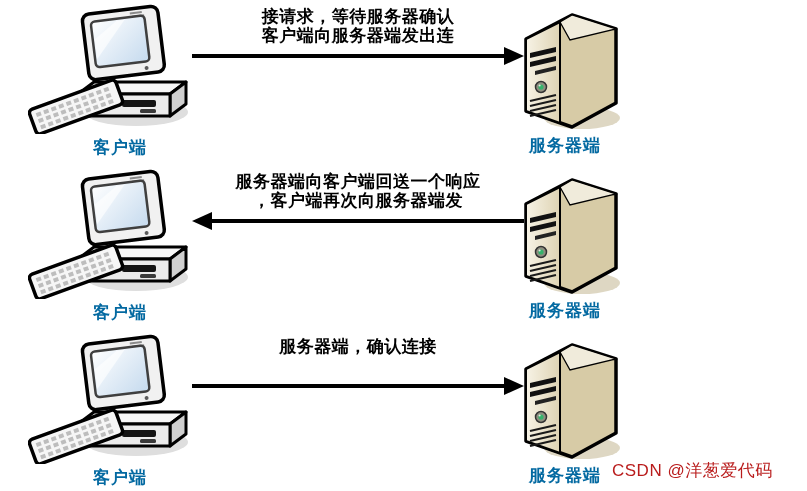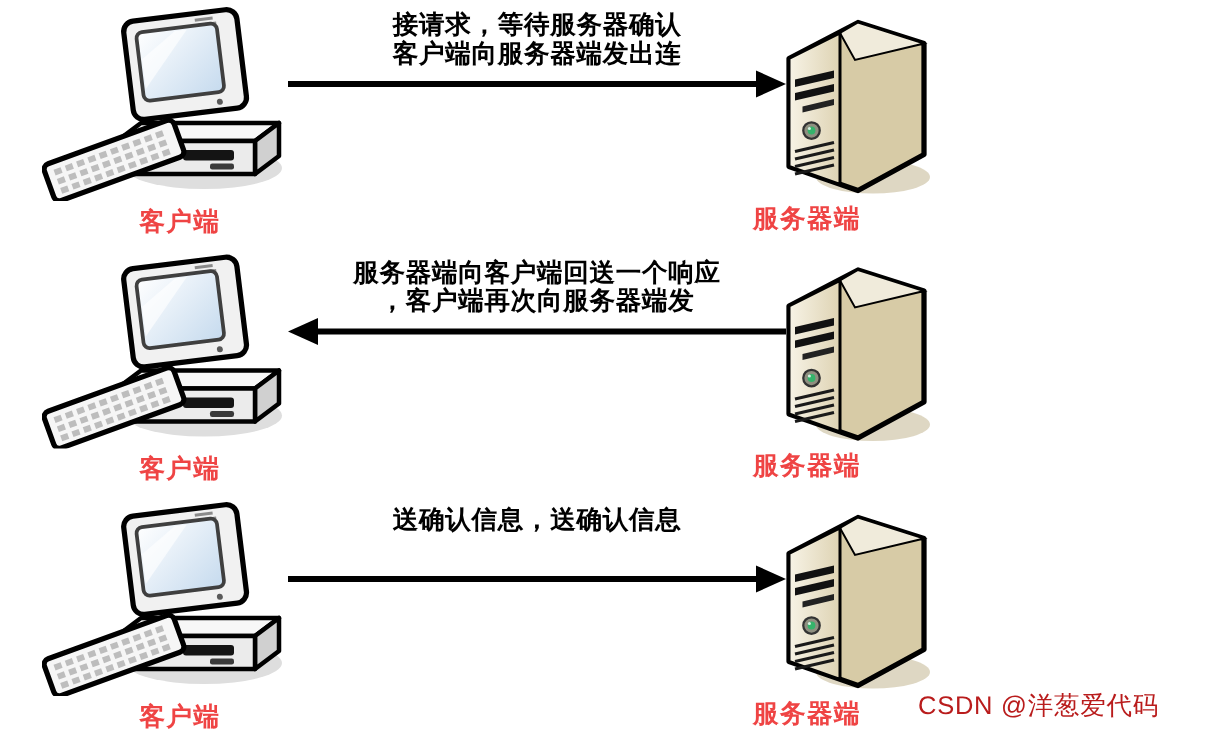--- a/index.html
+++ b/index.html
@@ -11,24 +11,24 @@
   .row1{top:0;}
   .row2{top:165px;}
   .row3{top:330px;height:161px;}
 
   .pc-wrap{position:absolute;left:28px;top:2px;width:170px;height:132px;}
   .srv-wrap{position:absolute;left:514px;top:5px;width:112px;height:126px;}
   .pc-wrap svg,.srv-wrap svg{display:block;width:100%;height:100%;}
 
   .lbl{
     position:absolute;font-weight:bold;font-size:17px;letter-spacing:1px;
-    color:#ef4444;text-align:center;white-space:nowrap;
+    color:#0369a1;text-align:center;white-space:nowrap;
   }
   .client-lbl{left:55px;top:136px;width:130px;}
-  .server-lbl{left:473px;top:134px;width:130px;}
+  .server-lbl{left:500px;top:134px;width:130px;}
 
   .msg{
     position:absolute;left:180px;top:7px;width:356px;text-align:center;
     font-weight:bold;font-size:17px;line-height:19px;letter-spacing:0.5px;color:#000;
   }
   .msg span{display:block;}
 
   .arrow{position:absolute;left:192px;top:47px;width:332px;height:18px;}
   .shaft{position:absolute;top:7px;height:4px;background:#000;}
   .arrow.right .shaft{left:0;right:17px;}
@@ -158,21 +158,21 @@
     <div class="lbl server-lbl">服务器端</div>
   </div>
 
   <div class="row row3">
     <div class="pc-wrap">
       <svg viewBox="0 0 170 132">
           <use href="#pc-icon" xlink:href="#pc-icon"></use>
         </svg>
     </div>
     <div class="msg">
-      <span>送确认信息，送确认信息</span>
+      <span>服务器端，确认连接</span>
     </div>
     <div class="arrow right">
       <div class="shaft"></div>
       <div class="head"></div>
     </div>
     <div class="srv-wrap">
       <svg viewBox="0 0 112 126">
           <use href="#server-icon" xlink:href="#server-icon"></use>
         </svg>
     </div>

